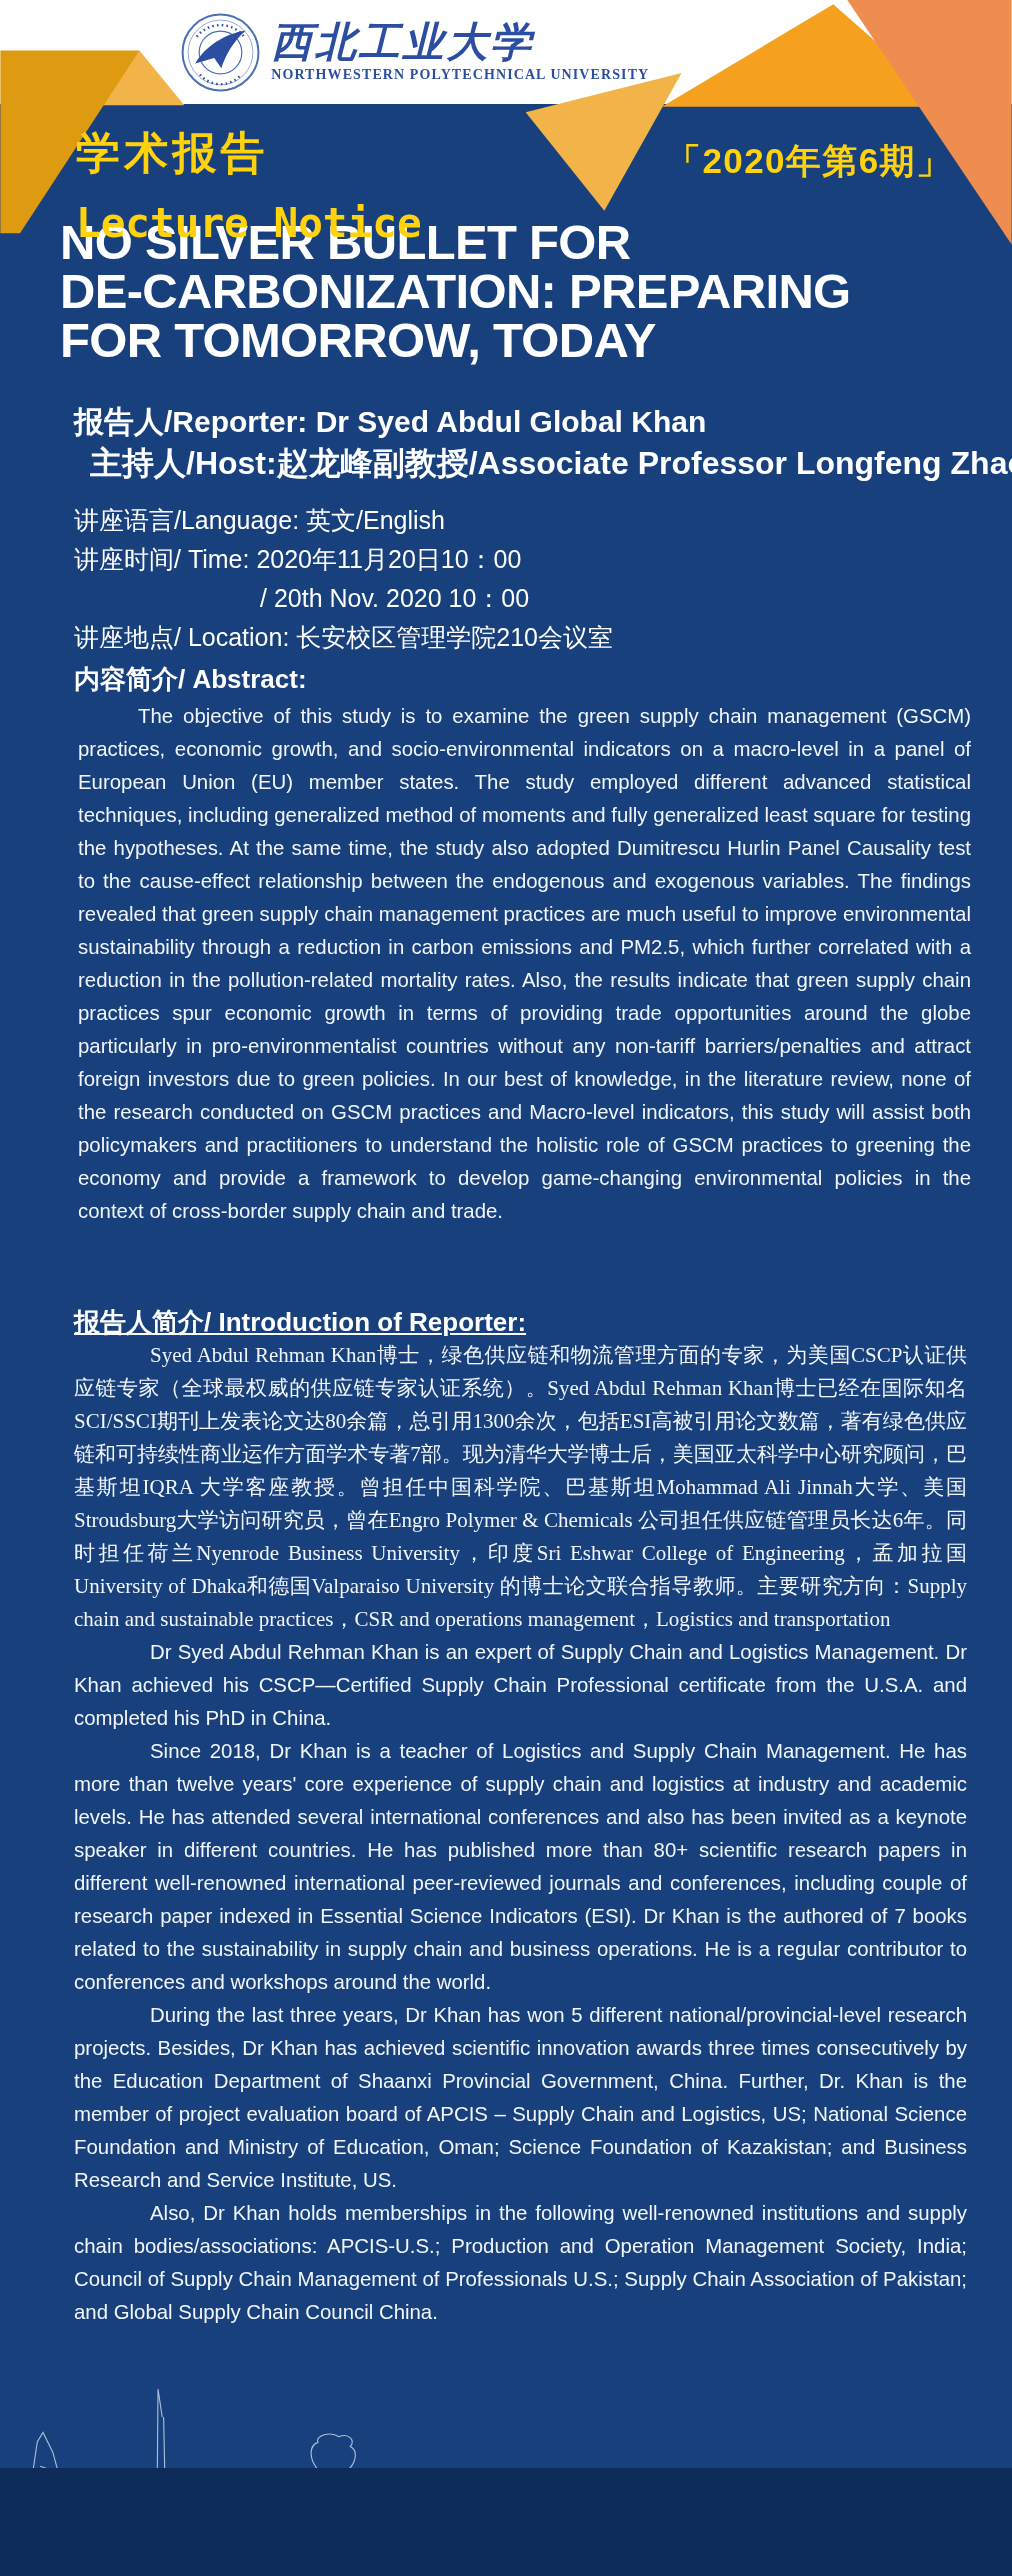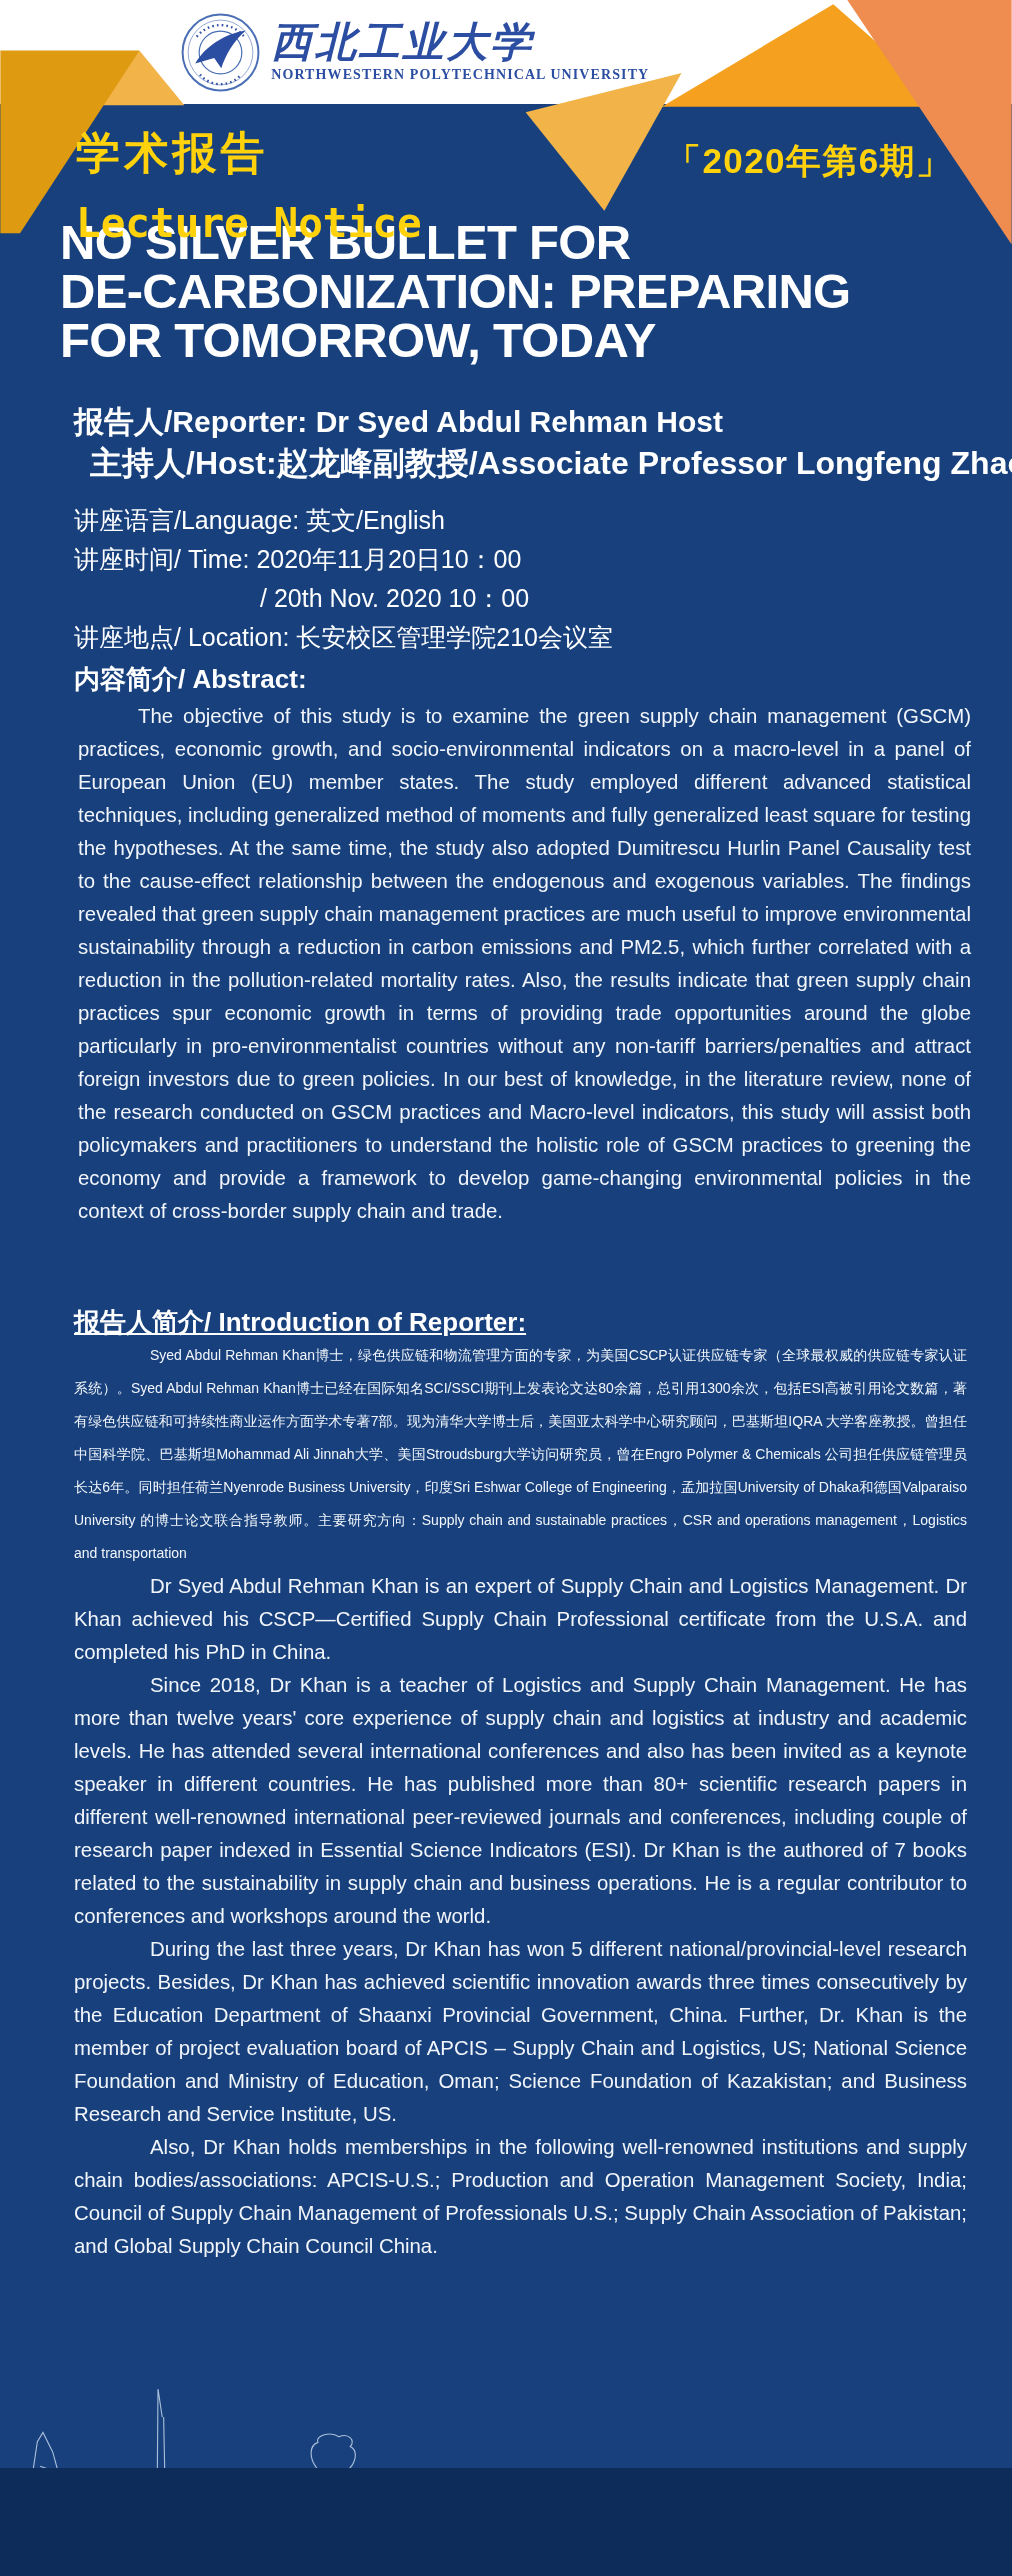--- a/index.html
+++ b/index.html
@@ -47,21 +47,21 @@
     left:74px;width:893px;color:#F2F6FB;font-size:20.4px;line-height:33px;
     text-align:justify;margin:4px;font-weight:400;
   }
   .abstract-body{top:696px;text-indent:60px;}
   .intro-head{top:1305px;text-decoration:underline;}
   .intro-wrap{left:74px;top:1339px;width:893px;}
   .intro-wrap p{
     width:893px;color:#F2F6FB;font-size:20.4px;line-height:33px;
     text-align:justify;margin:0;text-indent:76px;font-weight:400;
   }
-  .intro-wrap p.cnp{font-size:14px;}
+  .intro-wrap p.cnp{font-size:21px;font-family:Liberation Serif, serif;}
   
   .sketch{left:0;top:2375px;width:584px;height:188px;}
   .school-box{
     left:726px;top:2490px;width:287px;height:72px;background:#7f1d1d;
     display:flex;align-items:flex-start;gap:9.8px;padding-left:9.8px;box-sizing:border-box;
   }
   .school-emblem{width:59px;height:59px;flex:0 0 auto;}
   .school-cn{
     color:#ffffff;font-size:31px;font-weight:bold;letter-spacing:7px;
     font-family:"Liberation Serif",serif;line-height:1.1;white-space:nowrap;
@@ -105,21 +105,21 @@
     <span class="en">Lecture Notice</span>
   </div>
   <div class="abs banner-issue">「2020年第6期」</div>
 
   <div class="abs title-block">
     <div>NO SILVER BULLET FOR</div>
     <div>DE-CARBONIZATION: PREPARING</div>
     <div>FOR TOMORROW, TODAY</div>
   </div>
 
-  <div class="abs person-line reporter">报告人/Reporter: Dr Syed Abdul Rehman Host</div>
+  <div class="abs person-line reporter">报告人/Reporter: Dr Syed Abdul Global Khan</div>
   <div class="abs person-line host">主持人/Host:赵龙峰副教授/Associate Professor Longfeng Zhao</div>
 
   <div class="abs meta">
     <div>讲座语言/Language: 英文/English</div>
     <div>讲座时间/ Time:  2020年11月20日10：00</div>
     <div class="indent">/ 20th Nov. 2020  10：00</div>
     <div>讲座地点/ Location:  长安校区管理学院210会议室</div>
   </div>
 
   <div class="abs sec-head abstract-head">内容简介/ Abstract:</div>

